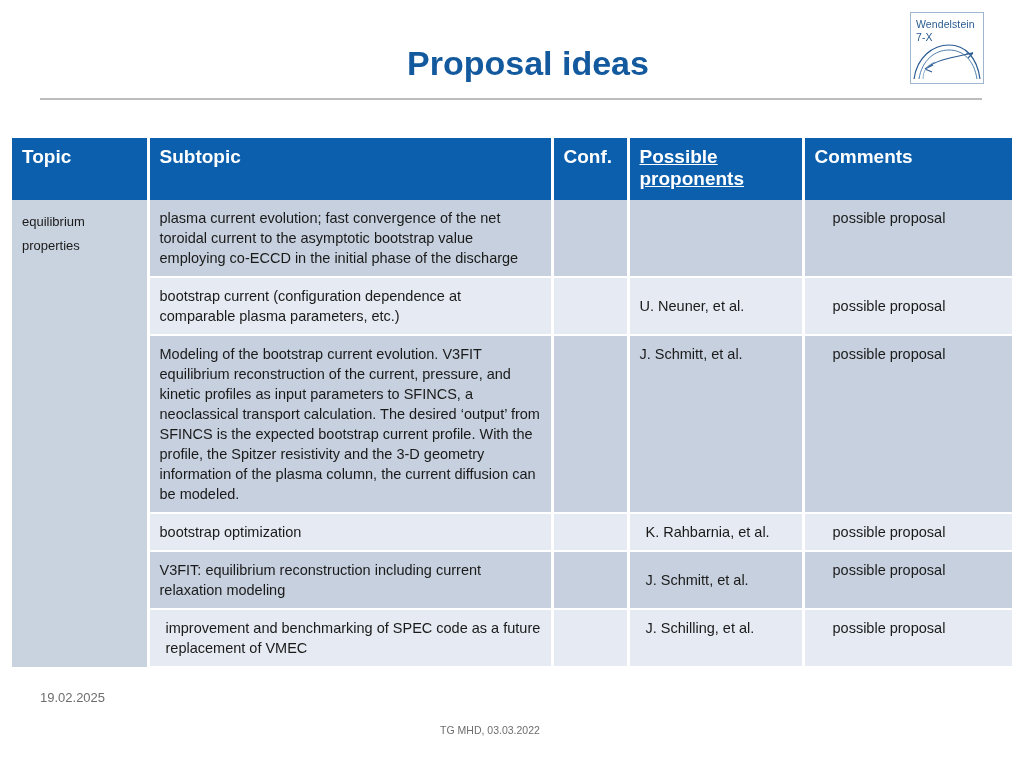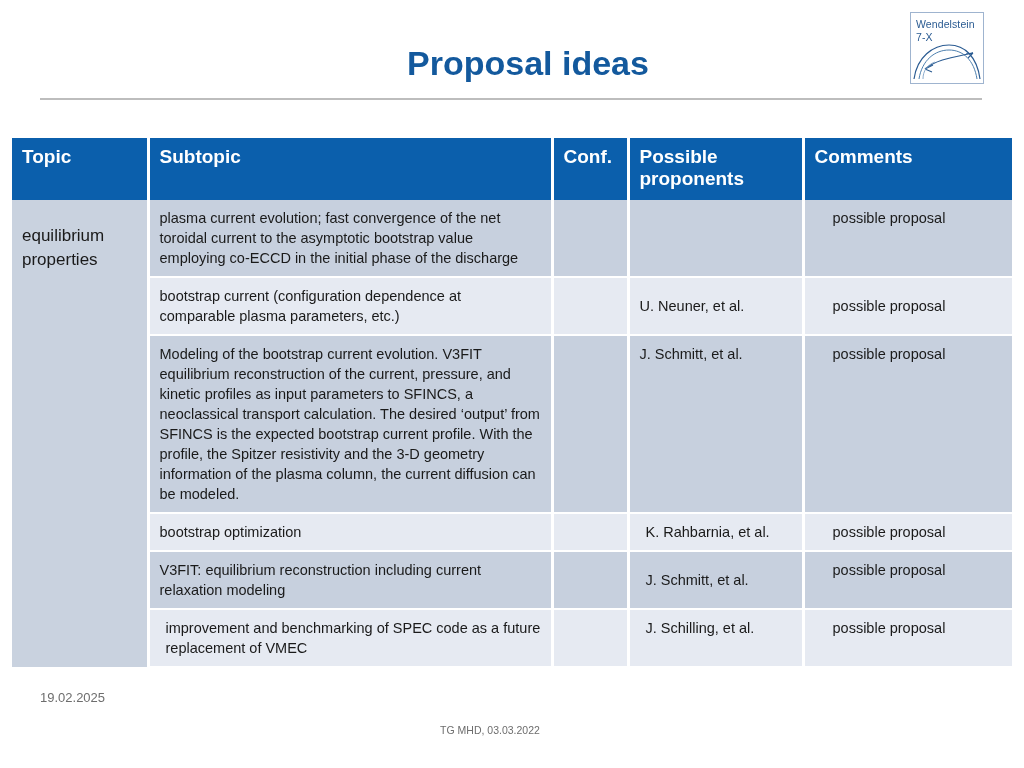--- a/index.html
+++ b/index.html
@@ -102,42 +102,42 @@
     font-size: 19px;
     font-weight: bold;
     text-align: left;
     vertical-align: top;
     padding: 8px 10px 8px 10px;
     height: 46px;
     border-right: 3px solid #ffffff;
     font-family: "Liberation Sans", sans-serif;
   }
   .tbl thead th:last-child { border-right: none; }
-  .tbl thead th .hdr-line2 { display: block; }
+  .tbl thead th .hdr-line2 { display: block; text-decoration: underline; }
 
   .tbl td {
     vertical-align: top;
     font-size: 14.5px;
     line-height: 20px;
     color: #1a1a1a;
     padding: 8px 10px;
     border-right: 3px solid #ffffff;
     border-bottom: 2px solid #ffffff;
     font-family: "Liberation Sans", sans-serif;
   }
   .tbl td:last-child { border-right: none; padding-left: 28px; }
 
   .row-a td { background: #c7d0de; }
   .row-b td { background: #e6eaf2; }
 
   td.topic-cell {
     background: #c9d2df !important;
-    font-size: 17px;
+    font-size: 13px;
     line-height: 24px;
-    padding-top: 24px;
+    padding-top: 10px;
     vertical-align: top;
     border-bottom: none;
   }
   td.prop-cell, td.comm-cell { vertical-align: top; }
   td.mid-align { vertical-align: middle; }
   td.indent-1 { padding-left: 16px; }
 
   
   .footer-left {
     position: absolute;

